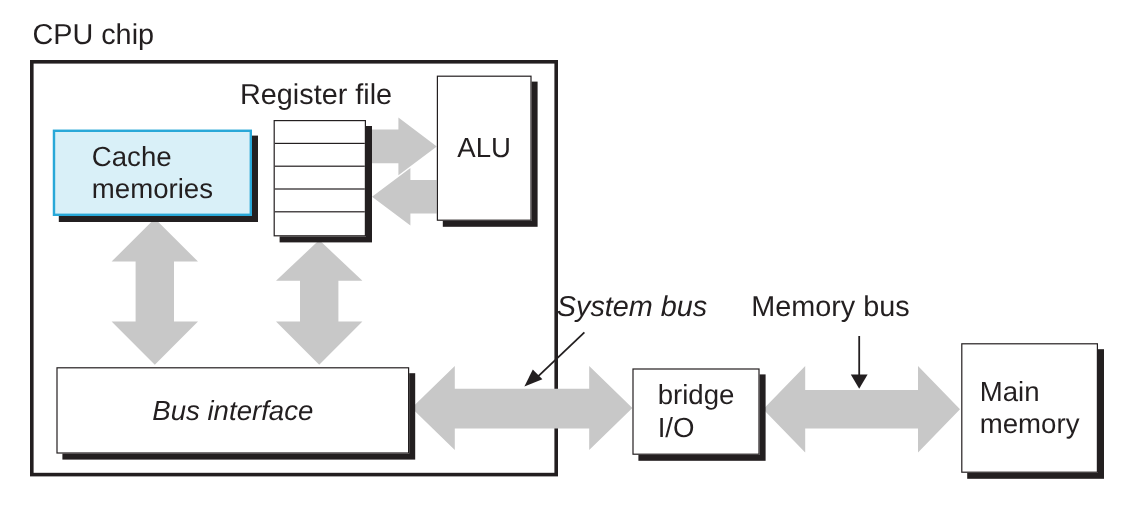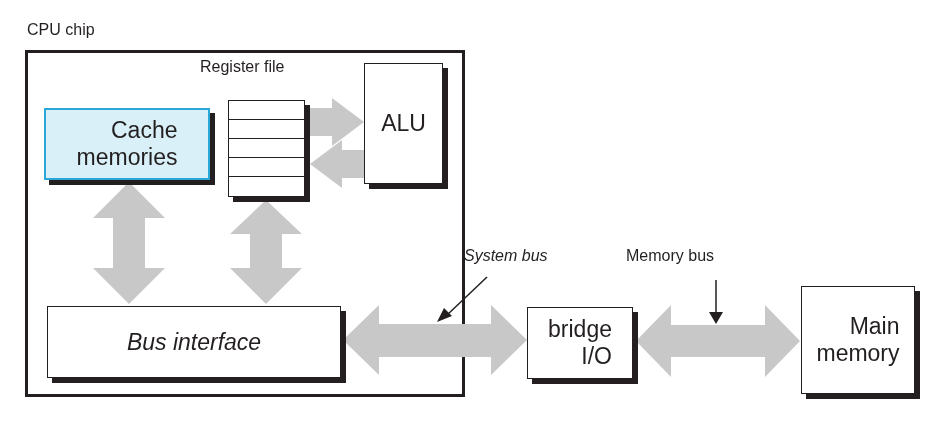--- a/index.html
+++ b/index.html
@@ -1,22 +1,22 @@
 <!DOCTYPE html>
 <html><head>
 <meta charset="utf-8">
 <style>
   html, body { margin: 0; padding: 0; background: #ffffff; }
   body { width: 940px; height: 427px; position: relative; overflow: hidden;
          font-family: "Liberation Sans", "DejaVu Sans", sans-serif; color: #231f20; }
   svg { position: absolute; left: 0; top: 0; }
-  .lbl { position: absolute; font-size: 16px; line-height: 26px; white-space: nowrap; }
+  .lbl { position: absolute; font-size: 24px; line-height: 26px; white-space: nowrap; }
   .box { position: absolute; box-sizing: border-box; border: 1.5px solid #231f20; background: #fff;
          box-shadow: 5px 5px 0 #231f20; display: flex; align-items: center; justify-content: center;
-         text-align: right; font-size: 23px; line-height: 27px; }
+         text-align: left; font-size: 23px; line-height: 27px; }
   .box span { display: block; }
   #cpu-chip { position: absolute; left: 25px; top: 50px; width: 440px; height: 347px;
               box-sizing: border-box; border: 3px solid #231f20; }
   #cache { left: 44px; top: 108px; width: 166px; height: 72px; background: #d9f0f8;
            border: 2px solid #29a8d8; }
   #regfile { position: absolute; left: 228px; top: 100px; width: 77px; height: 97px;
              box-sizing: border-box; border: 1.5px solid #231f20; background: #fff;
              box-shadow: 5px 5px 0 #231f20; }
   .reg-row { box-sizing: border-box; height: 19.1px; border-bottom: 1.5px solid #231f20; }
   .reg-row:last-child { border-bottom: none; }
@@ -45,21 +45,21 @@
 
   <polygon fill="#c8c8c8" points="636,341 671,305 671,325 765,325 765,305 800,341 765,377 765,357 671,357 671,377"></polygon>
 
   <line x1="487" y1="277" x2="446" y2="316" stroke="#231f20" stroke-width="1.5"></line>
   <polygon fill="#231f20" points="437,322 444,308 452,316"></polygon>
 
   <line x1="716" y1="280" x2="716" y2="314" stroke="#231f20" stroke-width="1.5"></line>
   <polygon fill="#231f20" points="716,324 709,312 723,312"></polygon>
 </svg>
 
-<div class="lbl" style="left:200px; top:54px;text-align:center;">Register file</div>
+<div class="lbl" style="left:200px; top:67px;text-align:center;">Register file</div>
 <div id="regfile">
   <div class="reg-row"></div>
   <div class="reg-row"></div>
   <div class="reg-row"></div>
   <div class="reg-row"></div>
   <div class="reg-row"></div>
 </div>
 
 <div id="alu" class="box">
   <span>ALU</span>

